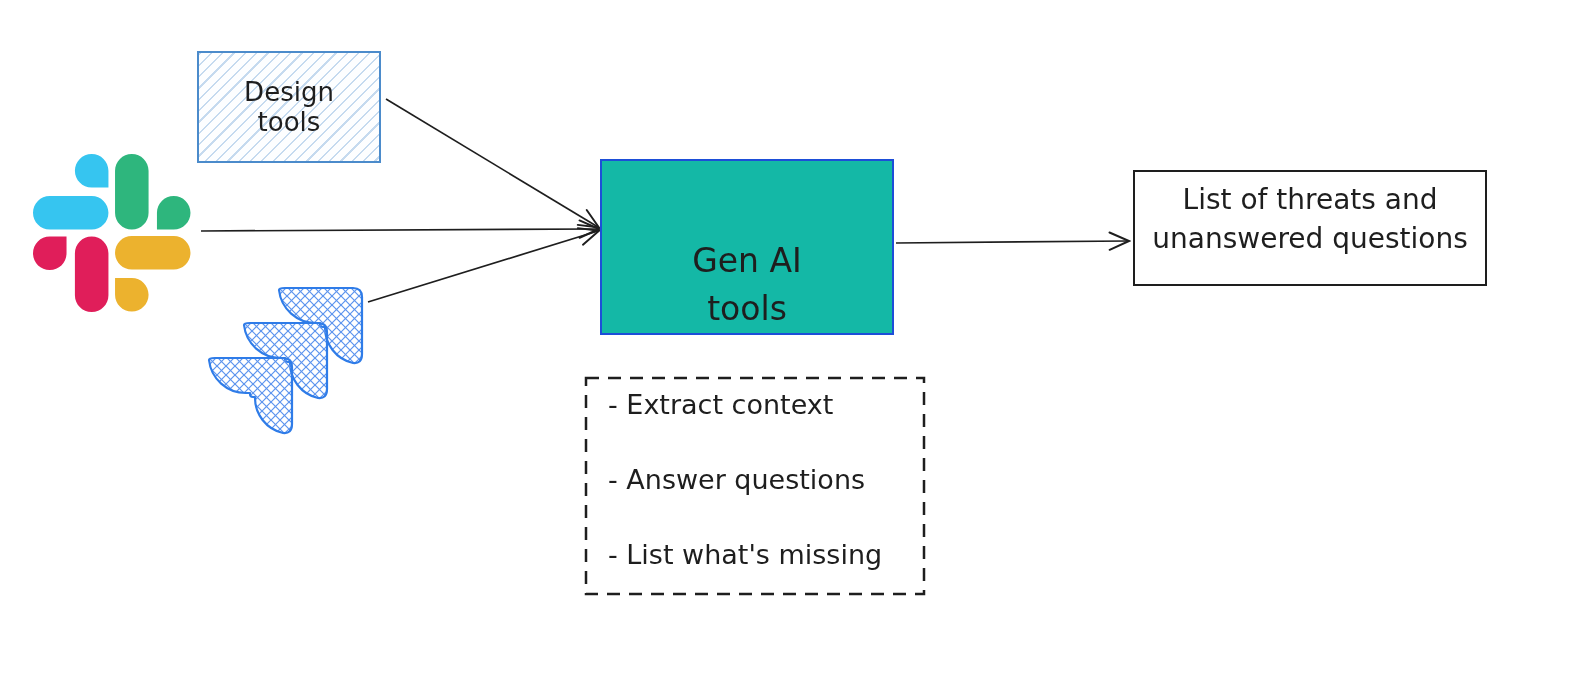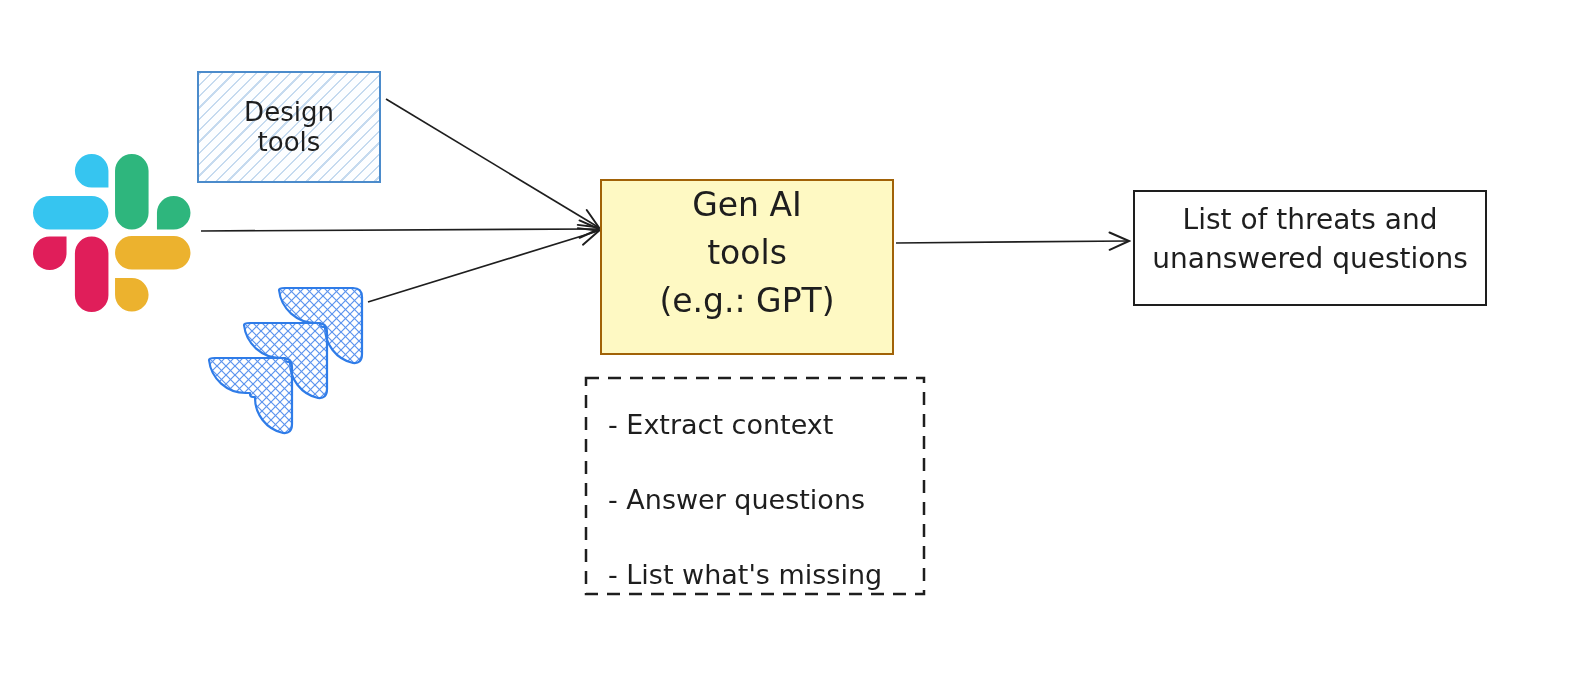--- a/index.html
+++ b/index.html
@@ -19,21 +19,20 @@
     left: 0; top: 0;
     width: 1572px; height: 696px;
   }
 
   .node {
     position: absolute;
     display: flex;
     flex-direction: column;
     align-items: center;
     color: #1e1e1e;
-    margin-top: 20px;
   }
 
   
   .design-box {
     left: 197px; top: 51px;
     width: 184px; height: 112px;
     border: 2px solid #4b8bcb;
     background-color: #fdfeff;
     background-image: repeating-linear-gradient(
       135deg,
@@ -43,23 +42,23 @@
       transparent 8px);
     justify-content: center;
     font-size: 26px;
     line-height: 30px;
   }
 
   
   .genai-box {
     left: 600px; top: 159px;
     width: 294px; height: 176px;
-    border: 2px solid #a16207;
-    background: #fef9c3;
-    justify-content: flex-start;
+    border: 2px solid #1d4ed8;
+    background: #14b8a6;
+    justify-content: flex-end;
     font-size: 33px;
     line-height: 48px;
   }
 
   
   .output-box {
     left: 1133px; top: 170px;
     width: 354px; height: 116px;
     border: 2px solid #1e1e1e;
     background: #ffffff;
@@ -122,21 +121,20 @@
   </svg>
 
   <div class="node design-box">
     <div class="line">Design</div>
     <div class="line">tools</div>
   </div>
 
   <div class="node genai-box">
     <div class="line">Gen AI</div>
     <div class="line">tools</div>
-    <div class="line">(e.g.: GPT)</div>
   </div>
 
   <div class="node notes-box">
     <div class="line">- Extract context</div>
     <div class="line">- Answer questions</div>
     <div class="line">- List what's missing</div>
   </div>
 
   <div class="node output-box">
     <div class="line">List of threats and</div>

